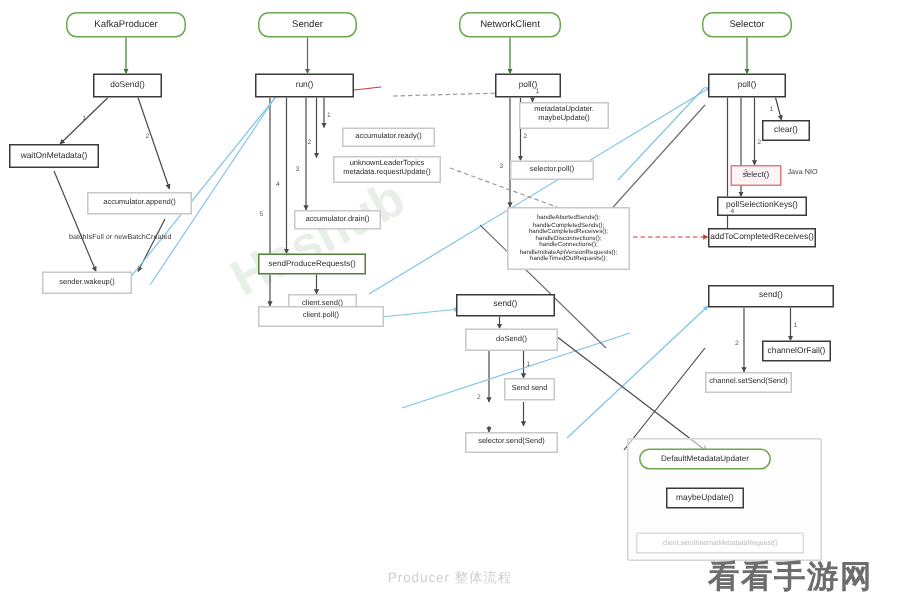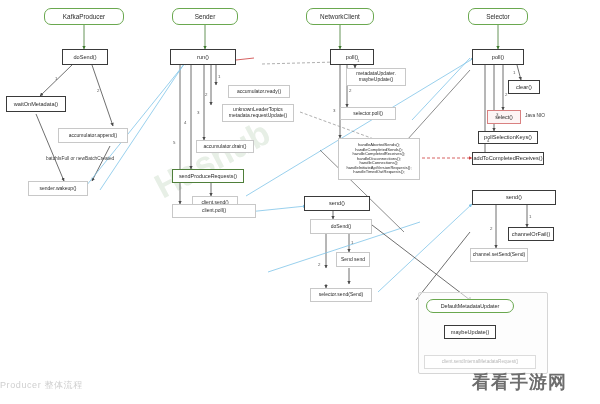--- a/index.html
+++ b/index.html
@@ -16,22 +16,22 @@
   .soft{border:1px solid #c8c8c8;font-size:5px;}
   
   .greenbox{border:1.3px solid #4f7f3a;font-size:5.4px;}
   
   .pink{border:1.2px solid #d98080;font-size:5.4px;background:#fdf5f5;}
   
   .faded{border:1px solid #dcdcdc;font-size:4.6px;color:#b9b9b9;}
   .group{position:absolute;border:1px solid #d6d6d6;background:rgba(252,252,252,.55);border-radius:2px;}
   .freetext{position:absolute;font-size:4.8px;color:#3c3c3c;white-space:nowrap;}
   .edgenum{position:absolute;font-size:4.4px;color:#555;}
-  .wm-center{position:absolute;left:0;width:600px;text-align:left;font-size:9px;color:#cfcfcf;letter-spacing:.6px;}
-  .wm-corner{position:absolute;font-size:18px;color:#6d6d6d;font-weight:700;letter-spacing:1px;
+  .wm-center{position:absolute;left:0;width:600px;text-align:center;font-size:9px;color:#cfcfcf;letter-spacing:.6px;}
+  .wm-corner{position:absolute;font-size:21px;color:#6d6d6d;font-weight:700;letter-spacing:1px;
              font-family:"DejaVu Sans",sans-serif;}
   .wm-diag{position:absolute;font-size:34px;color:#e7efe6;font-weight:700;transform:rotate(-28deg);
            white-space:nowrap;pointer-events:none;}
   .multiline{flex-direction:column;}
   .multiline span{display:block;}
 </style>
 </head>
 <body>
 
 <div id="stage">

